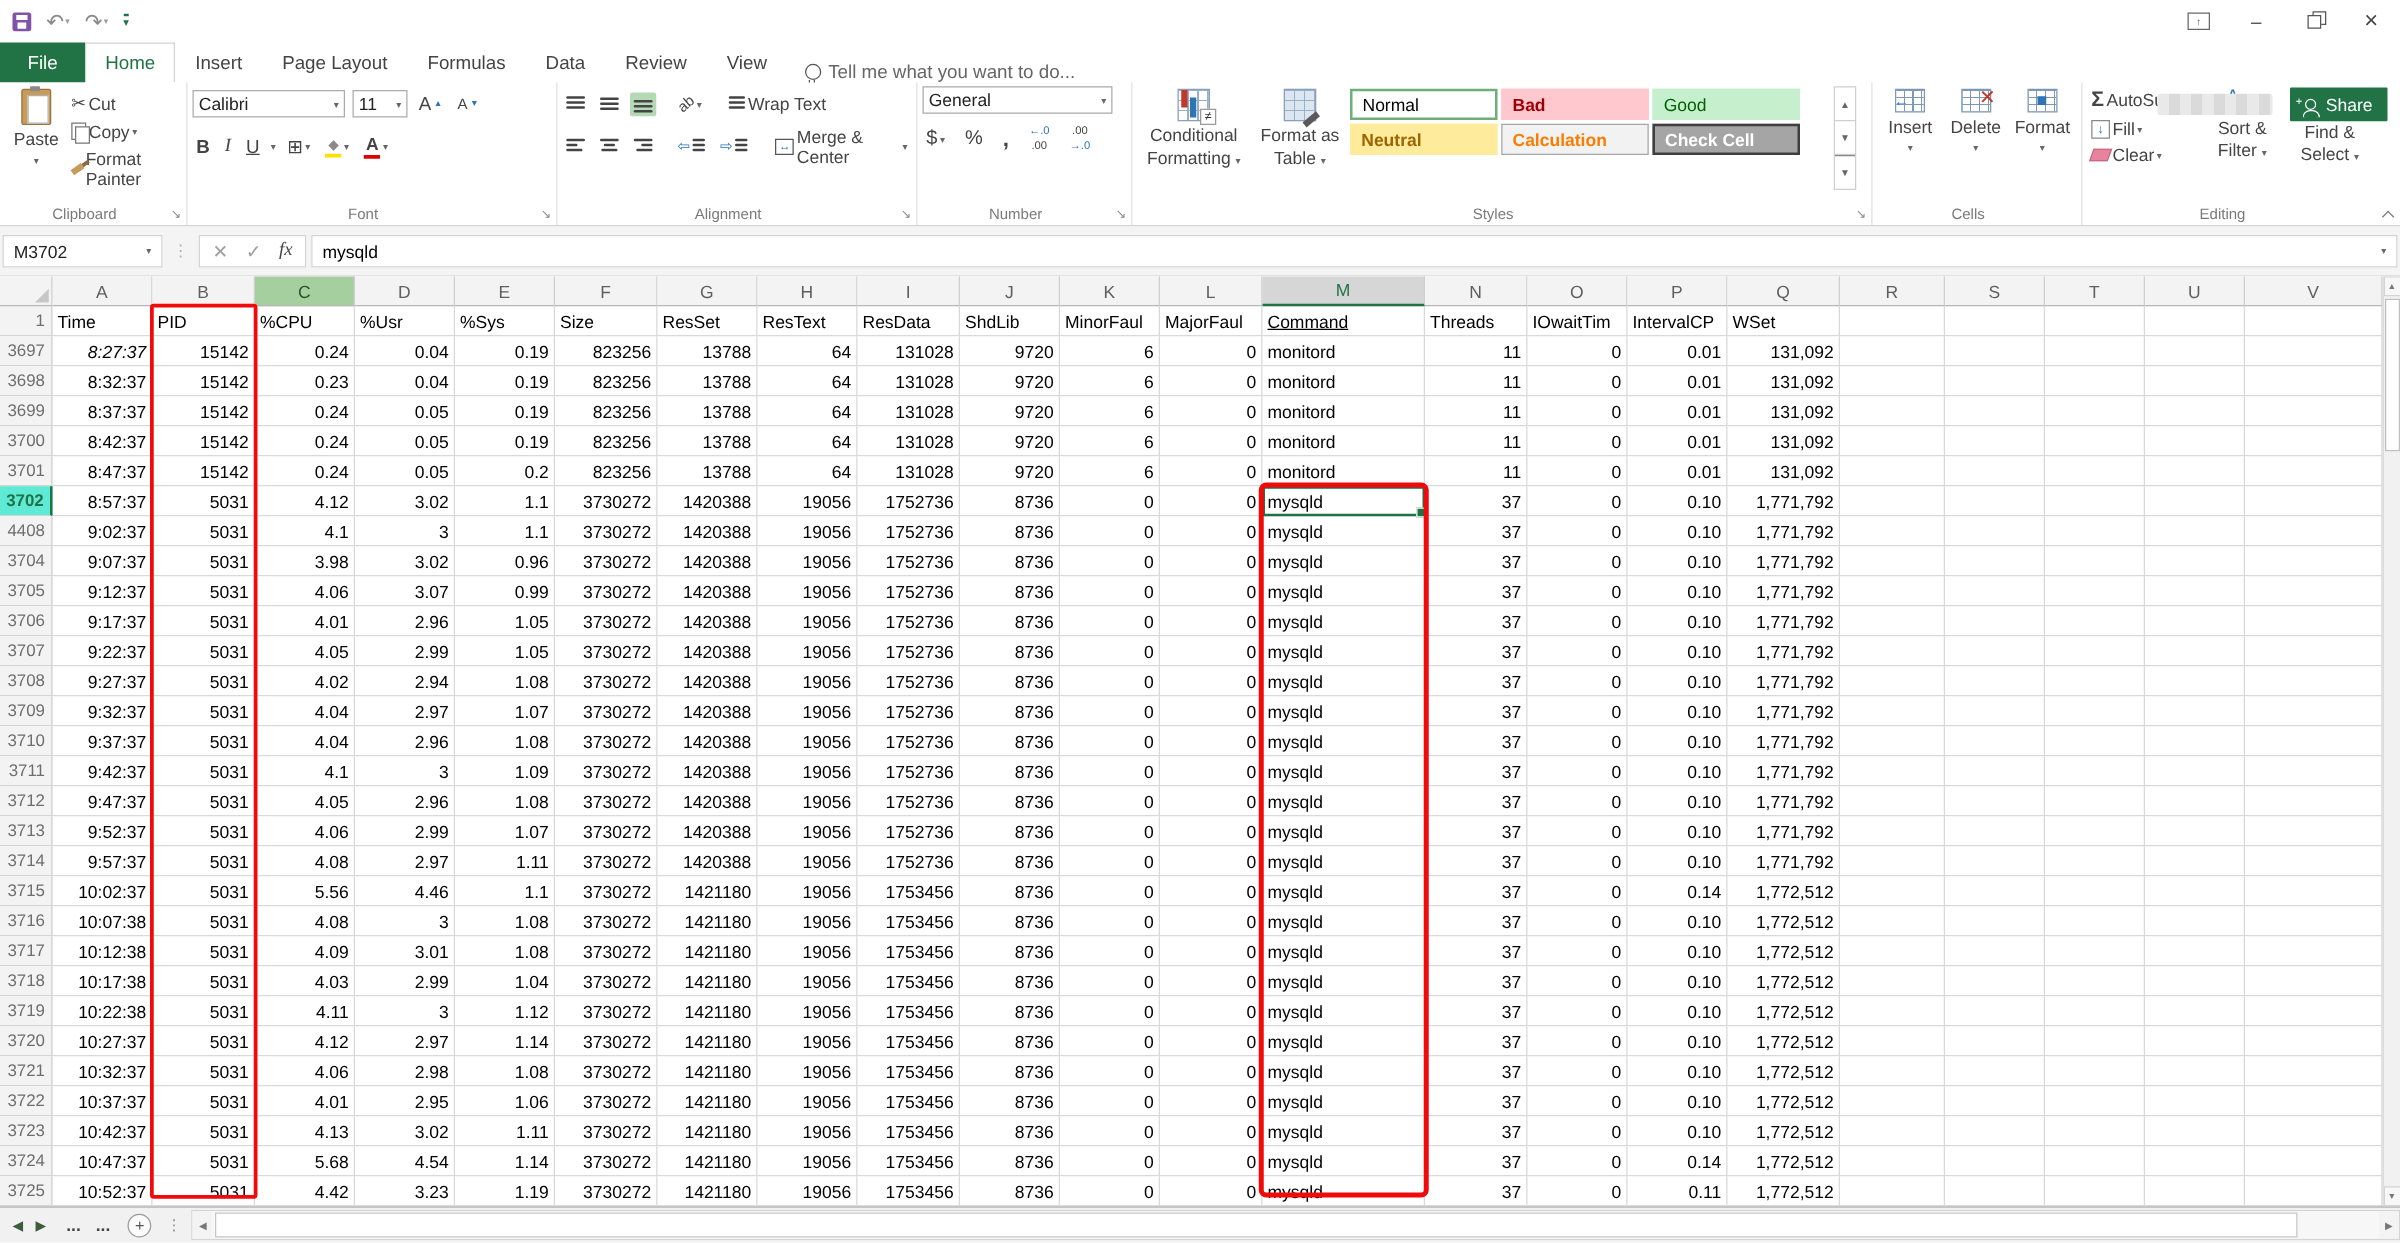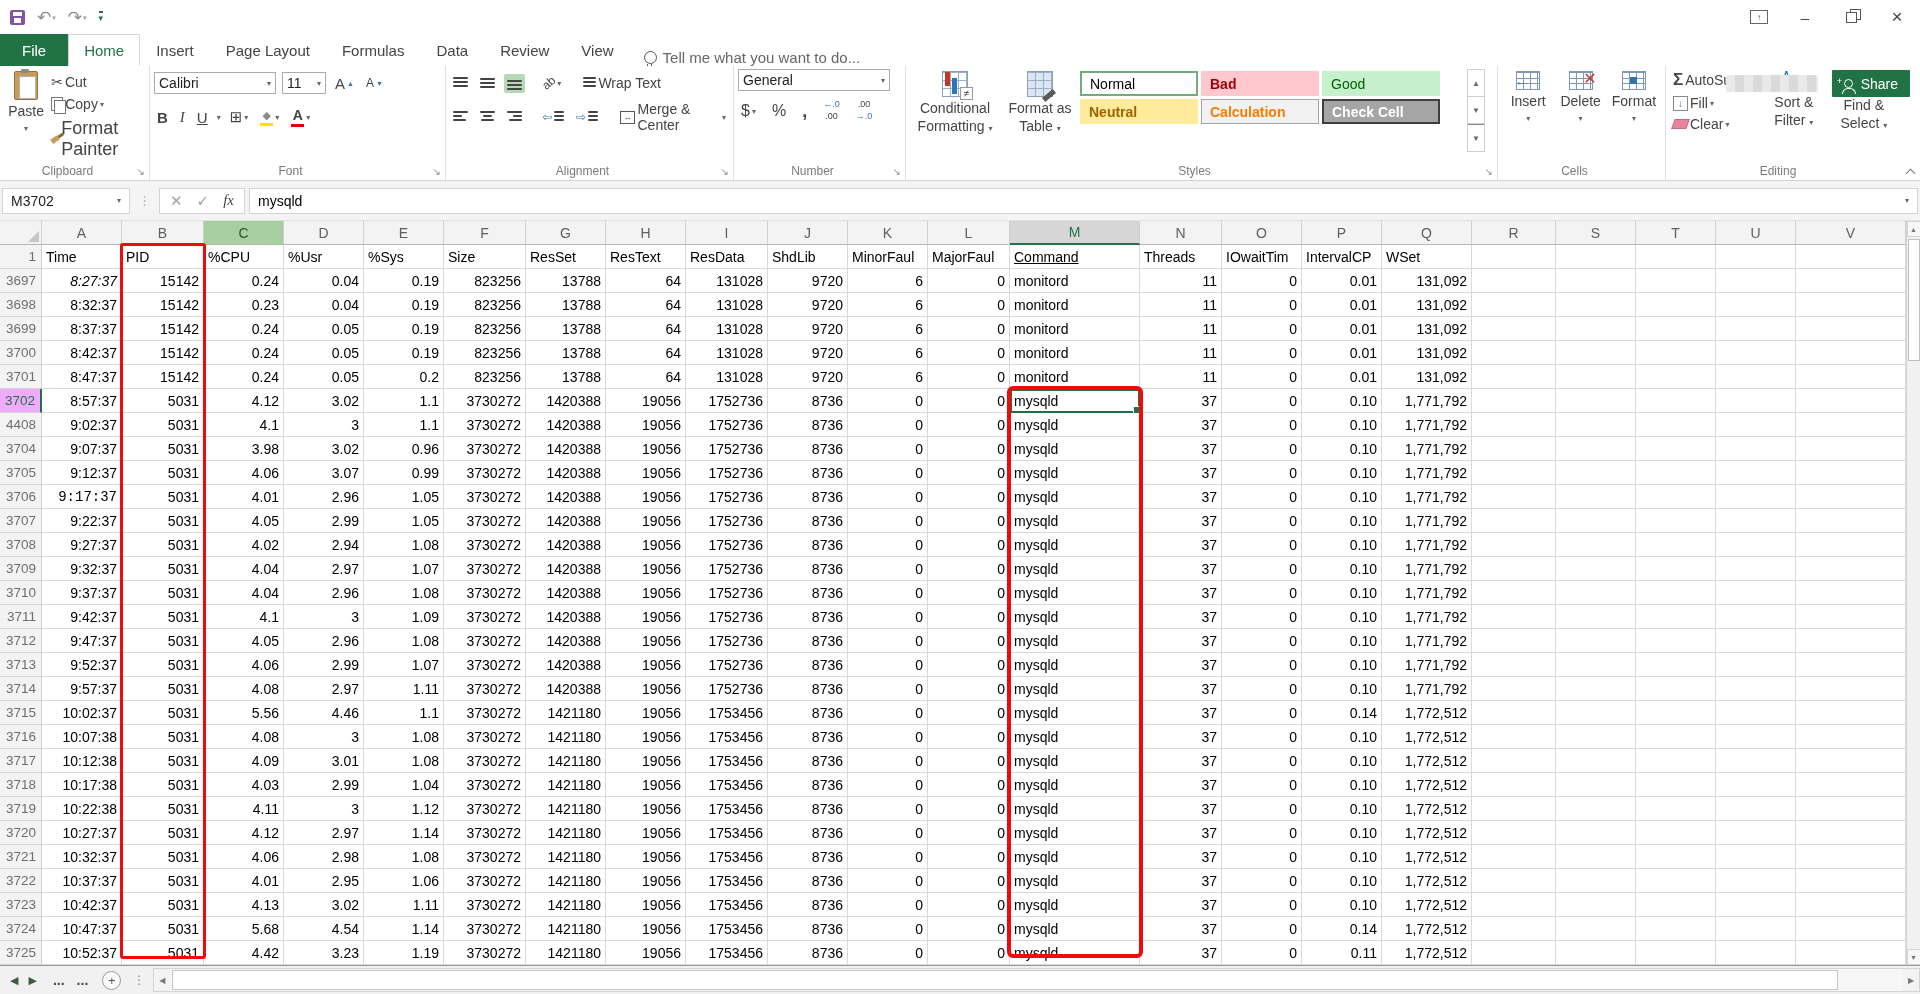--- a/index.html
+++ b/index.html
@@ -99,21 +99,21 @@
   .finput{flex:1;height:26px;background:#fff;border:1px solid #d4d4d4;display:flex;align-items:center;font-size:14px;color:#000;padding:0 8px;box-sizing:border-box;justify-content:space-between;}
   
   .grid-area{position:relative;flex:1;overflow:hidden;padding-right:14px;box-sizing:border-box;background:#fff;}
   .colhdr-row,.grow{display:flex;width:100%;}
   .colhdr{height:24px;background:#f3f3f3;border-right:1px solid #cfcfcf;border-bottom:1px solid #b7b7b7;color:#5f5f5f;font-size:14px;display:flex;align-items:center;justify-content:center;box-sizing:border-box;}
   .corner{background:#f3f3f3;position:relative;}
   .corner:after{content:'';position:absolute;right:2px;bottom:2px;border-left:11px solid transparent;border-bottom:11px solid #c7c7c7;}
   .colhdr.col-c{background:#a6cfa0;color:#2f4f2f;}
   .colhdr.col-active{background:#d6d6d6;border-bottom:2px solid #217346;color:#217346;}
   .rowhdr{width:42px;flex:0 0 42px;background:#f3f3f3;border-right:1px solid #cfcfcf;border-bottom:1px solid #d4d4d4;color:#6e6e6e;font-size:13.5px;display:flex;align-items:center;justify-content:flex-end;padding:0 5px;box-sizing:border-box;}
-  .rowhdr.row-active{color:#217346;background:#f0abfc;border-right:2px solid #217346;}
+  .rowhdr.row-active{color:#217346;background:#5eead4;border-right:2px solid #217346;font-weight:bold;}
   .c{height:24px;border-right:1px solid #d9d9d9;border-bottom:1px solid #d9d9d9;font-size:14px;color:#000;display:flex;align-items:center;justify-content:flex-end;padding:0 4px;box-sizing:border-box;white-space:nowrap;overflow:hidden;}
   .c.left{justify-content:flex-start;}
   .annot{position:absolute;pointer-events:none;box-sizing:border-box;}
   .sel-cell{border:2px solid #1e7145;z-index:5;}
   .sel-handle{position:absolute;width:6px;height:6px;background:#1e7145;right:-3px;bottom:-3px;border:1px solid #fff;}
   .red-rect{border:3px solid #f00a0a;border-radius:3px;z-index:6;}
   .red-rect.thick{border-width:4px;border-radius:6px;}
   .vscroll{position:absolute;top:0;right:0;bottom:0;width:14px;background:#f1f1f1;border-left:1px solid #d4d4d4;display:flex;flex-direction:column;align-items:center;z-index:4;box-sizing:border-box;}
   .varrow{width:14px;height:16px;display:flex;align-items:center;justify-content:center;font-size:7px;color:#777;border:1px solid #d4d4d4;background:#f7f7f7;box-sizing:border-box;}
   .vthumb{width:10px;height:120px;background:#fff;border:1px solid #c0c0c0;margin-top:2px;}
@@ -189,21 +189,21 @@
       <div class="rcol" style="padding-top:4px;gap:4px;">
         <span class="sbtn" style="font-size:14px;">
             <span>✂</span> 
             <span>Cut</span>
           </span>
         <span class="sbtn" style="font-size:14px;">
             <span class="copy-icon"></span> 
             <span>Copy</span> 
             <span class="dd">▾</span>
           </span>
-        <span class="sbtn" style="font-size:18px;">
+        <span class="sbtn" style="font-size:14px;">
             <span class="brush-icon"></span> 
             <span>Format Painter</span>
           </span>
       </div>
       <span class="glabel">Clipboard</span>
       <span class="launcher">↘</span>
     </div>
 
     <div class="rgroup" style="width:296px;">
       <div class="rcol" style="width:100%;">
@@ -748,21 +748,21 @@
           <div class="c" style="width: 80px; flex: 0 0 80px;">0.10</div>
           <div class="c" style="width: 90px; flex: 0 0 90px;">1,771,792</div>
           <div class="c" style="width: 84px; flex: 0 0 84px;"></div>
           <div class="c" style="width: 80px; flex: 0 0 80px;"></div>
           <div class="c" style="width: 80px; flex: 0 0 80px;"></div>
           <div class="c" style="width: 80px; flex: 0 0 80px;"></div>
           <div class="c" style="width: 80px; flex: 1 0 80px;"></div>
         </div>
         <div class="grow">
           <div class="rowhdr">3706</div>
-          <div class="c" style="width: 80px; flex: 0 0 80px; font-family: Liberation Mono, monospace;">9:17:37</div>
+          <div class="c" style="width: 80px; flex: 0 0 80px;">9:17:37</div>
           <div class="c" style="width: 82px; flex: 0 0 82px;">5031</div>
           <div class="c" style="width: 80px; flex: 0 0 80px;">4.01</div>
           <div class="c" style="width: 80px; flex: 0 0 80px;">2.96</div>
           <div class="c" style="width: 80px; flex: 0 0 80px;">1.05</div>
           <div class="c" style="width: 82px; flex: 0 0 82px;">3730272</div>
           <div class="c" style="width: 80px; flex: 0 0 80px;">1420388</div>
           <div class="c" style="width: 80px; flex: 0 0 80px;">19056</div>
           <div class="c" style="width: 82px; flex: 0 0 82px;">1752736</div>
           <div class="c" style="width: 80px; flex: 0 0 80px;">8736</div>
           <div class="c" style="width: 80px; flex: 0 0 80px;">0</div>

